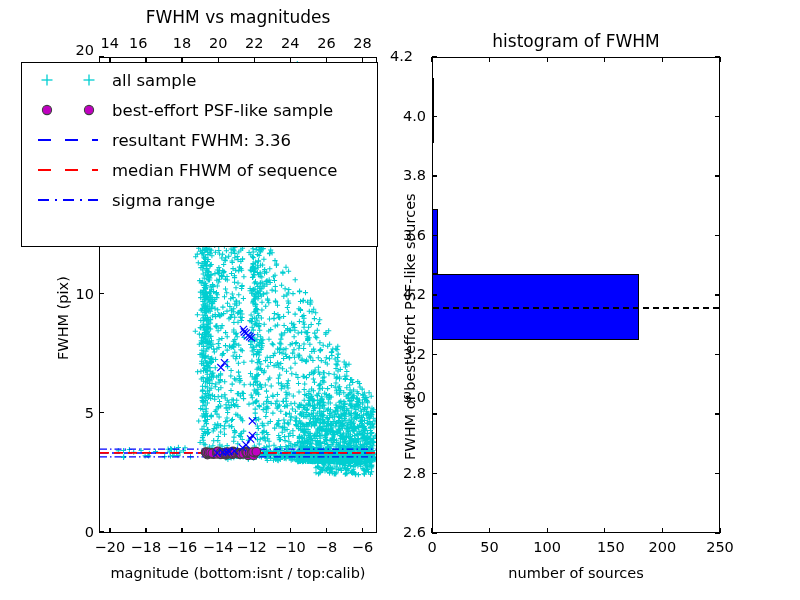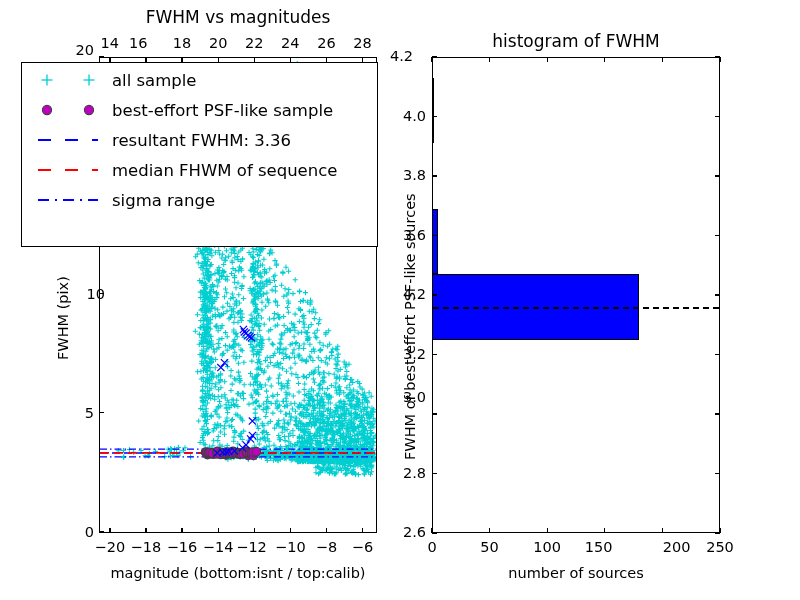--- a/index.html
+++ b/index.html
@@ -135,21 +135,21 @@
   </div>
 
   <div class="tick tickh" style="left:99px;top:531px;"></div>
   <div class="tick tickh" style="left:99px;top:412px;"></div>
   <div class="tick tickh" style="left:99px;top:293px;"></div>
   <div class="tick tickh" style="left:99px;top:174px;"></div>
   <div class="tick tickh" style="left:99px;top:56px;"></div>
 
   <div class="ticklab" style="left:80px;top:524px;width:14px;text-align:right;">0</div>
   <div class="ticklab" style="left:80px;top:405px;width:14px;text-align:right;">5</div>
-  <div class="ticklab" style="left:71px;top:286px;width:23px;text-align:right;margin-left:11px;">10</div>
+  <div class="ticklab" style="left:71px;top:286px;width:23px;text-align:right;">10</div>
   <div class="ticklab" style="left:71px;top:42px;width:23px;text-align:right;">20</div>
 
   <div id="l-xticks-bottom">
       <div class="tick tickv" style="left: 109.231px; top: 528px;"></div>
       <div class="tick tickv" style="left: 145.335px; top: 528px;"></div>
       <div class="tick tickv" style="left: 181.439px; top: 528px;"></div>
       <div class="tick tickv" style="left: 217.543px; top: 528px;"></div>
       <div class="tick tickv" style="left: 253.647px; top: 528px;"></div>
       <div class="tick tickv" style="left: 289.751px; top: 528px;"></div>
       <div class="tick tickv" style="left: 325.855px; top: 528px;"></div>
@@ -306,22 +306,22 @@
       <div class="tick tickv" style="left: 604.2px; top: 57px;"></div>
       <div class="tick tickv" style="left: 661.8px; top: 528px;"></div>
       <div class="tick tickv" style="left: 661.8px; top: 57px;"></div>
       <div class="tick tickv" style="left: 719.4px; top: 528px;"></div>
       <div class="tick tickv" style="left: 719.4px; top: 57px;"></div>
     </div>
   <div id="r-xlabels">
       <div class="ticklab" style="left: 412px; top: 539px; width: 40px; text-align: center;">0</div>
       <div class="ticklab" style="left: 469.6px; top: 539px; width: 40px; text-align: center;">50</div>
       <div class="ticklab" style="left: 527.2px; top: 539px; width: 40px; text-align: center;">100</div>
-      <div class="ticklab" style="left: 584.8px; top: 539px; width: 40px; text-align: left;">150</div>
-      <div class="ticklab" style="left: 642.4px; top: 539px; width: 40px; text-align: right; margin-left: 8px;">200</div>
+      <div class="ticklab" style="left: 584.8px; top: 539px; width: 40px; text-align: right;">150</div>
+      <div class="ticklab" style="left: 642.4px; top: 539px; width: 40px; text-align: center;">200</div>
       <div class="ticklab" style="left: 700px; top: 539px; width: 40px; text-align: center;">250</div>
     </div>
 
   <div class="axlabel" style="left:432px;top:565px;width:288px;text-align:center;">number of sources</div>
 
   <div class="rotlabel" style="left:402px;top:460px;">FWHM of best-effort PSF-like sources</div>
 
 </div>
 
 </body></html>

